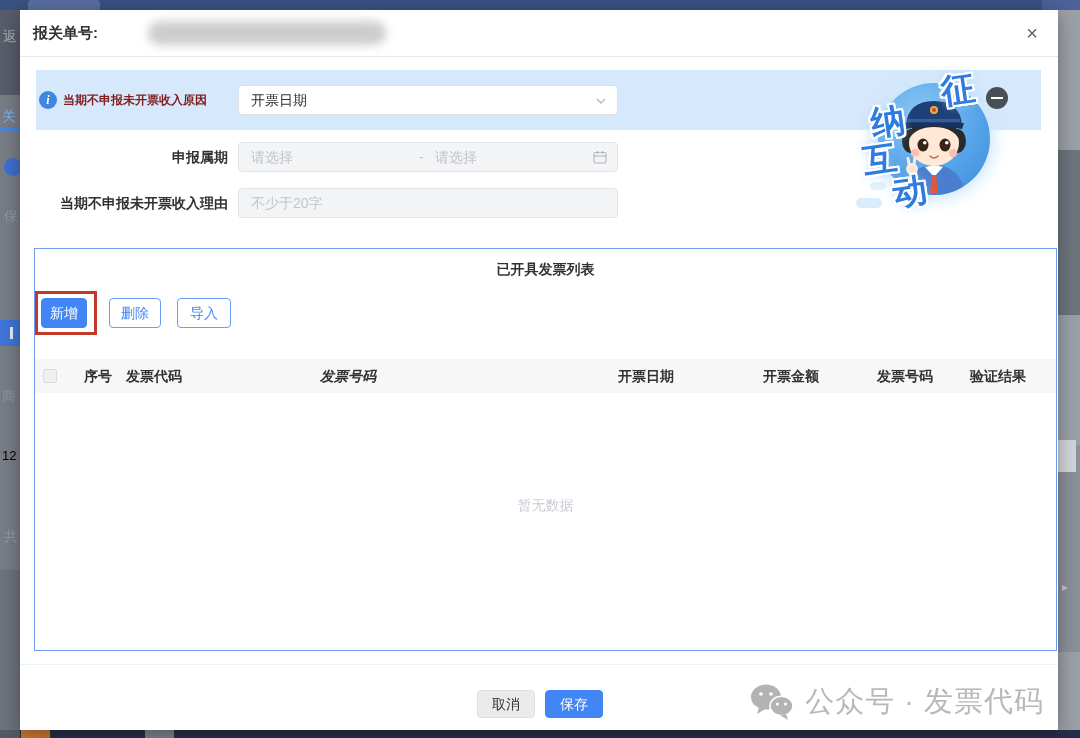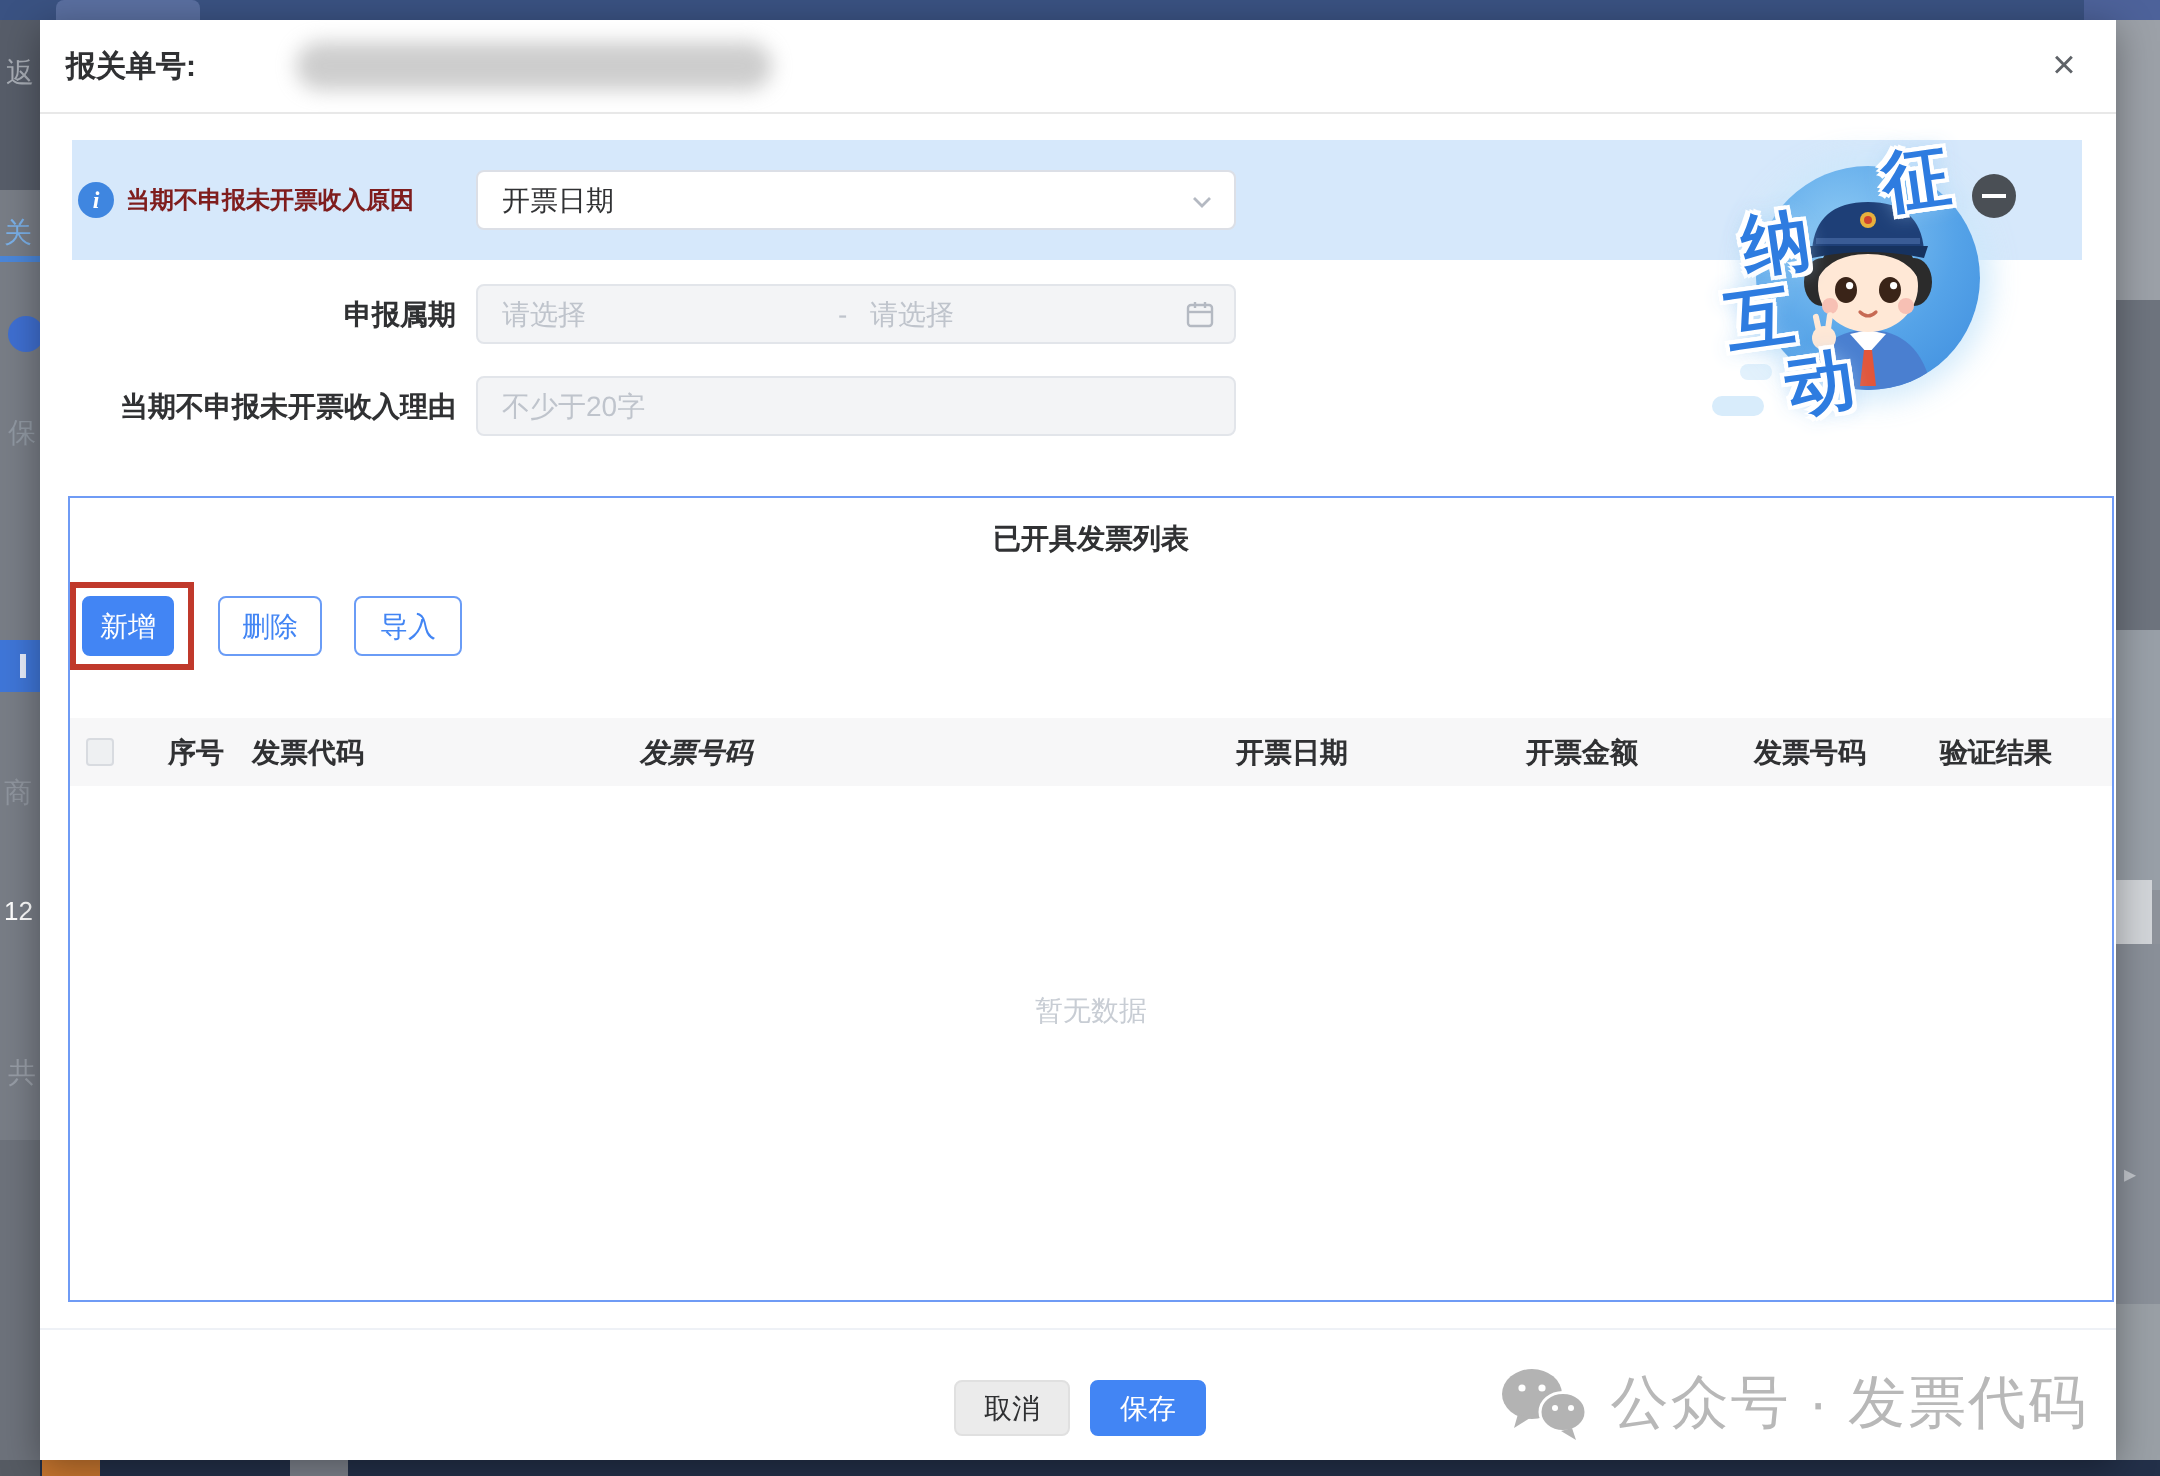--- a/index.html
+++ b/index.html
@@ -121,21 +121,21 @@
   <div class="el-patch1"></div>
   <span class="el-frag" style="left:3px; top:18px; color:#a8adb5;">返</span>
   <span class="el-frag" style="left:2px; top:98px; color:#7ab0e8;">关</span>
   <div class="el-tab-underline"></div>
   <div class="el-bluecircle"></div>
   <span class="el-frag" style="left:4px; top:198px; color:#9098a2;">保</span>
   <div class="el-bluebtn">
     <div class="el-bluebtn-mark"></div>
   </div>
   <span class="el-frag" style="left:2px; top:378px; color:#8f959e;">商</span>
-  <span class="el-frag" style="left:2px; top:438px; color:#ffffff; font-size:13px;">12</span>
+  <span class="el-frag" style="left:2px; top:438px; color:#000000; font-size:13px;">12</span>
   <span class="el-frag" style="left:4px; top:518px; color:#979da6;">共</span>
   <div class="el-bottom"></div>
 </div>
 
 <div class="edge-right">
   <div class="er-p1"></div>
   <div class="er-p2"></div>
   <div class="er-p3"></div>
   <div class="er-box"></div>
   <div class="er-p4"></div>

